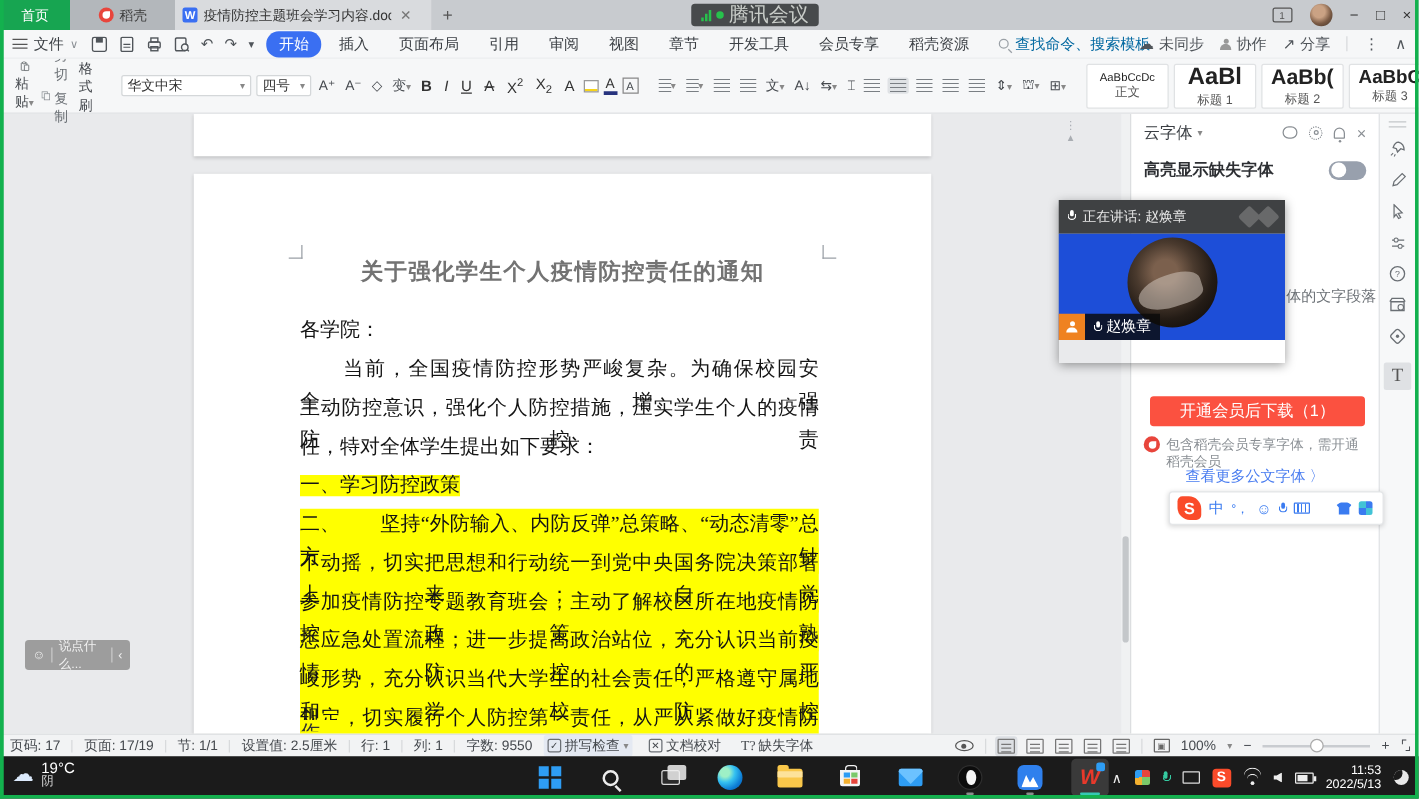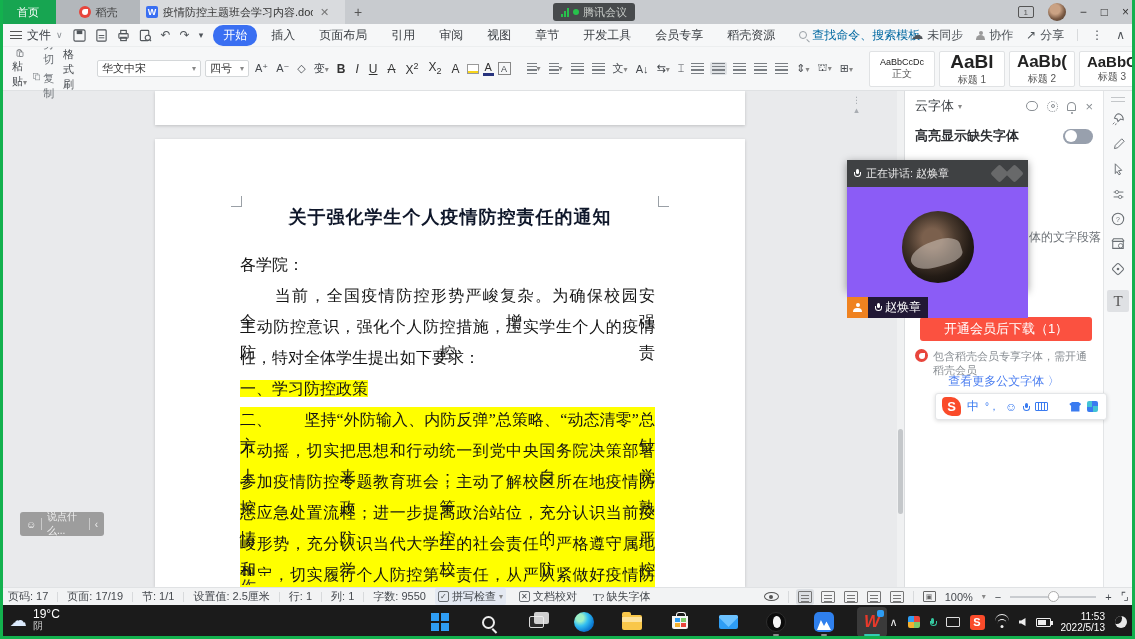--- a/index.html
+++ b/index.html
@@ -11,21 +11,21 @@
 .tabbar{position:absolute;top:0;left:0;width:1135px;height:24px;background:#c8cbcf;display:flex;align-items:stretch;font-size:11px;z-index:10}
 .tab-home{width:56px;background:#17a551;color:#fff;display:flex;align-items:center;justify-content:center}
 .tab-docer{width:84px;background:#b3b7bb;color:#3c3c3c;display:flex;align-items:center;justify-content:center;gap:5px}
 .docer-dot{width:12px;height:12px;border-radius:50%;background:#e8453c;position:relative}
 .docer-dot::after{content:"";position:absolute;left:3px;top:3px;width:6px;height:6px;border-radius:50% 0 50% 50%;background:#fff}
 .tab-doc{width:205px;background:#d9dbde;color:#333;display:flex;align-items:center;gap:5px;padding:0 6px}
 .wicon{width:12px;height:12px;background:#3a6ff2;border-radius:2px;color:#fff;font-size:9px;font-weight:bold;display:flex;align-items:center;justify-content:center}
 .tab-doc .ttl{white-space:nowrap;overflow:hidden;max-width:150px}
 .tab-close{color:#777;margin-left:2px;font-size:11px}
 .tab-plus{width:26px;display:flex;align-items:center;justify-content:center;color:#555;font-size:14px}
-.meeting-pill{position:absolute;left:553px;top:3px;height:18px;background:#474a4c;border-radius:3px;display:flex;align-items:center;gap:4px;padding:0 8px;color:#c9cdc9;font-size:11px}
+.meeting-pill{position:absolute;left:553px;top:3px;height:18px;background:#474a4c;border-radius:3px;display:flex;align-items:center;gap:4px;padding:0 8px;color:#c9cdc9;font-size:16px}
 .sigbars{display:flex;align-items:flex-end;gap:1px;height:9px}
 .sigbars i{width:2px;background:#27c24c;display:block}
 .sigdot{width:6px;height:6px;border-radius:50%;background:#27c24c}
 .win-controls{position:absolute;right:6px;top:0;height:24px;display:flex;align-items:center;gap:14px;color:#444}
 .wbox{width:16px;height:12px;border:1px solid #555;border-radius:2px;font-size:8px;display:flex;align-items:center;justify-content:center;color:#555}
 .avatar{width:18px;height:18px;border-radius:50%;background:radial-gradient(circle at 40% 35%,#caa284 0 30%,#7a5a44 60%,#3c2f26)}
 .wc{font-size:12px;color:#333}
 
 .menubar{position:absolute;top:24px;left:0;width:1135px;height:23px;background:#f6f7f8;display:flex;align-items:center;font-size:12px;color:#3c4045;z-index:9;border-bottom:1px solid #eceeef}
 .hamb{width:12px;height:8px;border-top:1.5px solid #555;border-bottom:1.5px solid #555;position:relative;margin:0 5px 0 10px}
@@ -71,21 +71,21 @@
 .style-card.s0 .sprev{font-size:9px}
 .style-card.s1 .sprev{font-size:19px;font-weight:bold}
 .style-card.s2 .sprev{font-size:17px;font-weight:bold}
 .style-card.s3 .sprev{font-size:15px;font-weight:bold}
 .galarr{display:flex;flex-direction:column;gap:1px;color:#888;font-size:7px;line-height:7px;align-items:center}
 .toolbig{display:flex;flex-direction:row;align-items:center;gap:2px;font-size:11px;padding:0 10px}
 
 .workspace{position:absolute;top:91px;left:0;width:1135px;height:496px;background:#e9eaec;z-index:1}
 .page-prev{position:absolute;left:155px;top:0;width:590px;height:34px;background:#fff;box-shadow:0 1px 3px rgba(0,0,0,.18)}
 .page{position:absolute;left:155px;top:48px;width:590px;height:448px;background:#fff;box-shadow:0 1px 3px rgba(0,0,0,.18);overflow:hidden}
-.doc-title{position:absolute;top:66px;left:0;width:100%;text-align:center;font-family:"Liberation Serif","DejaVu Serif",serif;font-weight:bold;font-size:18px;color:#0f172a;letter-spacing:1px}
+.doc-title{position:absolute;top:66px;left:0;width:100%;text-align:center;font-family:"Liberation Serif","DejaVu Serif",serif;font-weight:bold;font-size:18px;color:#737373;letter-spacing:1px}
 .doc-lines{position:absolute;top:110px;left:85px;width:415px;font-family:"Liberation Serif","DejaVu Serif",serif;font-size:16px;color:#141414}
 .dline{height:31px;line-height:26px;padding-top:3px;white-space:nowrap}
 .dline.just{white-space:normal;text-align:justify;text-align-last:justify}
 .dline.just span{display:block}
 .hl{background:#ffff00}
 .stubline{position:absolute;left:85px;top:437px;width:34px;height:9px;overflow:hidden;background:#ffff00;font-family:"Liberation Serif","DejaVu Serif",serif;font-size:16px;line-height:22px}
 .cropmark{position:absolute;width:11px;height:11px}
 .cm-l{left:76px;top:57px;border-right:1px solid #9aa0a6;border-bottom:1px solid #9aa0a6}
 .cm-r{left:503px;top:57px;border-left:1px solid #9aa0a6;border-bottom:1px solid #9aa0a6}
 .doc-scroll{position:absolute;left:897px;top:0;width:7px;height:496px;background:#f0f1f2}
@@ -115,21 +115,21 @@
 .rail{position:absolute;left:1103px;top:0;width:29px;height:496px;background:#f7f8f9;border-left:1px solid #e3e5e7;display:flex;flex-direction:column;align-items:center;padding-top:6px;gap:9px;color:#6a6f74}
 .rail .ric{width:16px;height:16px;display:flex;align-items:center;justify-content:center;font-size:12px}
 .rail svg{display:block}
 .handlebars{width:14px;height:5px;border-top:1.5px solid #c3c6c9;border-bottom:1.5px solid #c3c6c9}
 .tbtn{width:22px;height:22px;background:#dfe1e4;border-radius:2px;color:#555;font-family:"Liberation Serif",serif;font-size:15px;display:flex;align-items:center;justify-content:center;margin-top:4px}
 
 .meeting{position:absolute;left:847px;top:160px;width:181px;height:130px;z-index:20;box-shadow:0 2px 8px rgba(0,0,0,.4)}
 .m-head{height:27px;background:#3f4143;display:flex;align-items:center;gap:6px;padding:0 7px;color:#e8e8e8;font-size:11px}
 .m-water{margin-left:auto;display:flex;gap:2px;opacity:.45}
 .m-water i{width:13px;height:13px;background:#9a9a9a;transform:rotate(45deg);border-radius:2px}
-.m-body{height:131px;background:#8b5cf6;position:relative}
+.m-body{height:85px;background:#1d4ed8;position:relative}
 .m-avatar{position:absolute;left:50%;top:46%;transform:translate(-50%,-50%);width:72px;height:72px;border-radius:50%;background:radial-gradient(circle at 42% 38%,#7b604d 0 16%,#4a3a2e 38%,#241c16 62%,#120e0b 85%);overflow:hidden}
 .m-avatar::after{content:"";position:absolute;left:8px;top:30px;width:52px;height:26px;background:#cfc5bc;border-radius:50% 40% 30% 50%;opacity:.55;transform:rotate(-18deg)}
 .m-tag{position:absolute;left:0;bottom:0;display:flex;align-items:center}
 .m-tag .pbox{width:21px;height:21px;background:#ef8220;display:flex;align-items:center;justify-content:center}
 .person{width:9px;height:9px;position:relative}
 .person::before{content:"";position:absolute;left:2.5px;top:0;width:4px;height:4px;border-radius:50%;background:#fff}
 .person::after{content:"";position:absolute;left:0;top:4.5px;width:9px;height:4.5px;border-radius:5px 5px 0 0;background:#fff}
 .m-tag .nm{height:21px;background:rgba(10,10,10,.82);color:#fff;font-size:12px;display:flex;align-items:center;gap:4px;padding:0 7px}
 .cssmic{width:6px;height:9px;position:relative;display:inline-block}
 .cssmic::before{content:"";position:absolute;left:1.5px;top:0;width:3px;height:5.5px;border-radius:2px;background:currentColor}

